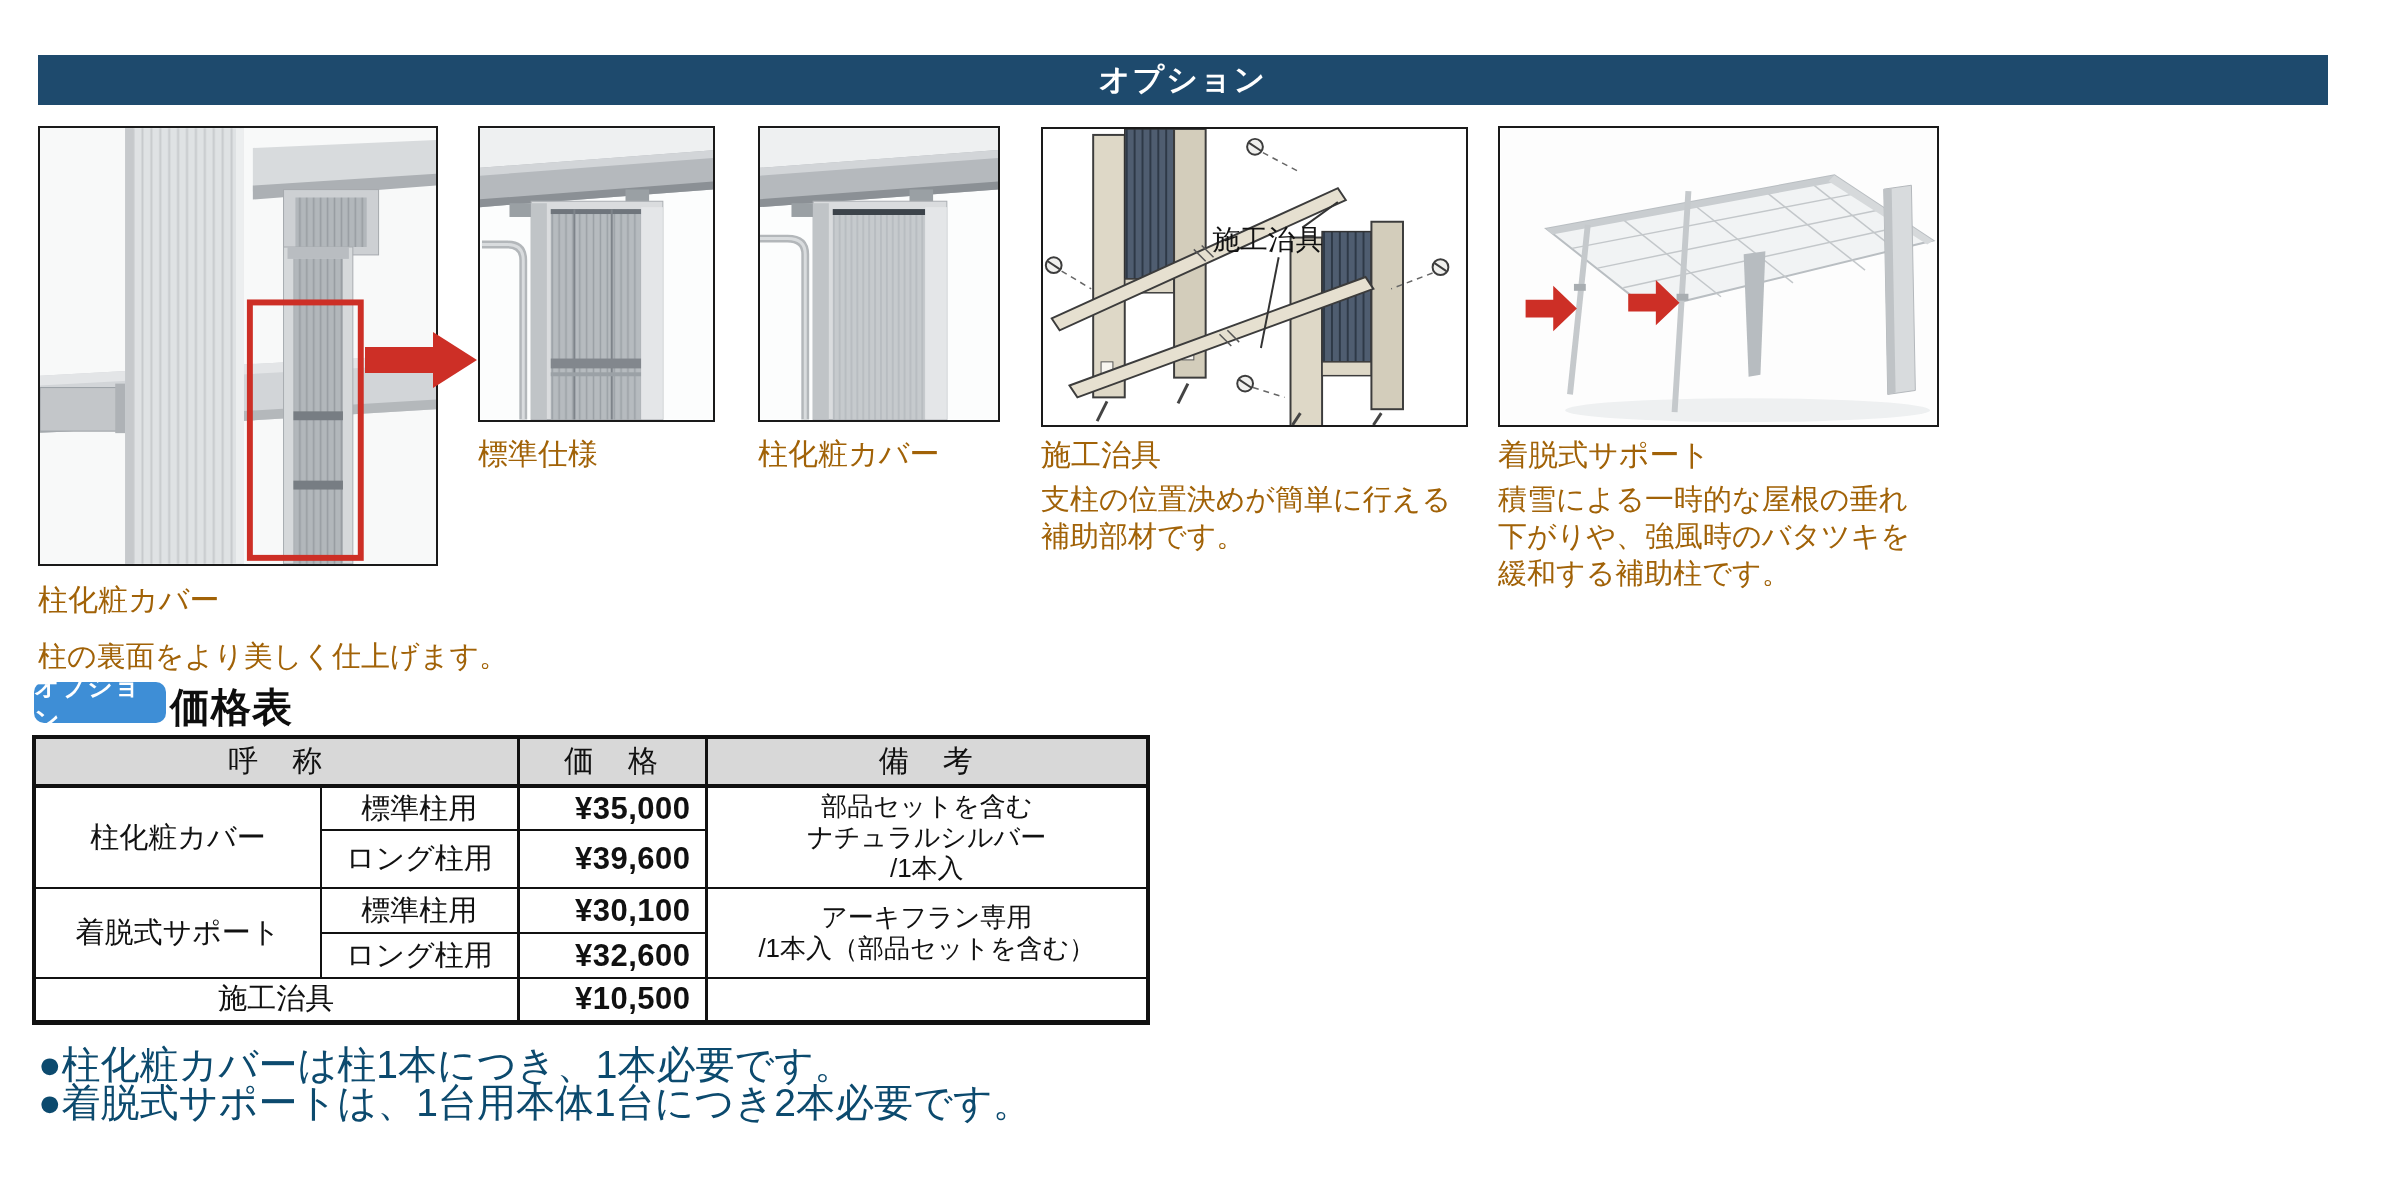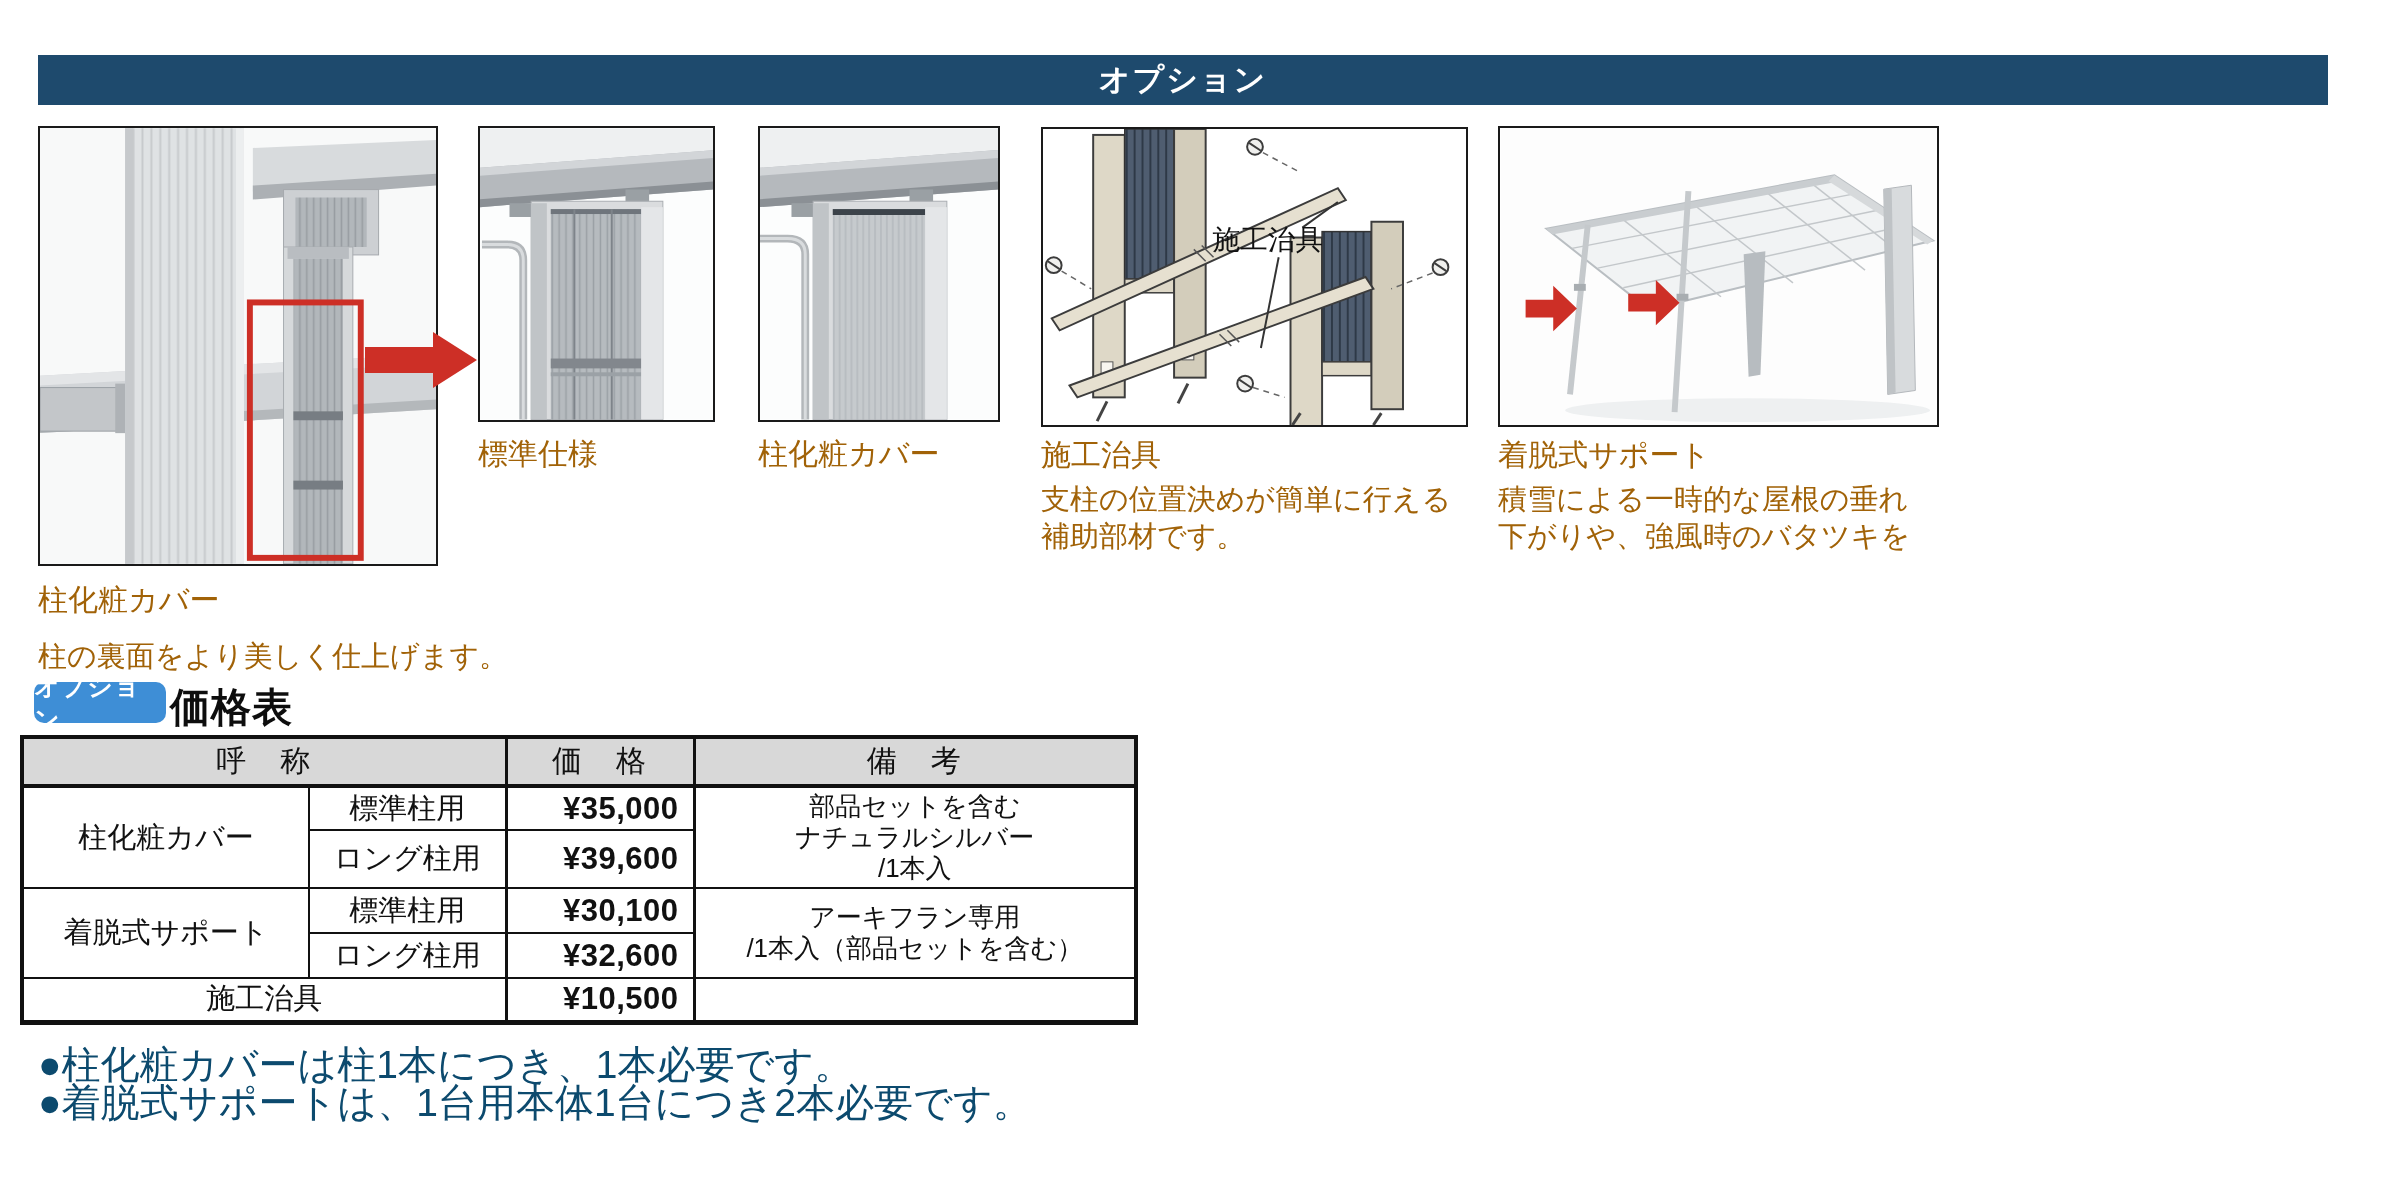--- a/index.html
+++ b/index.html
@@ -24,21 +24,21 @@
   
   #price-badge{
     left:34px;top:682px;width:132px;height:41px;border-radius:10px;
     display:flex;align-items:center;justify-content:center;
     color:#fff;font-size:25px;font-weight:700;letter-spacing:1px;
   }
   #price-title{
     left:170px;top:680px;font-size:40px;font-weight:900;color:#0d0d0d;letter-spacing:1px;
   }
   
-  #price-table-wrap{left:20px;top:735px;}
+  #price-table-wrap{left:32px;top:735px;}
   table.price{
     border-collapse:collapse;table-layout:fixed;
     border:4px solid #111;border-bottom-width:5px;
   }
   table.price th,table.price td{
     border:2px solid #111;text-align:center;vertical-align:middle;
     padding:0;font-family:inherit;
   }
   table.price th{
     background:#d8d8d8;font-size:30px;font-weight:500;height:45px;letter-spacing:2px;
@@ -248,20 +248,21 @@
   <div class="abs caption" style="left:1041px;top:437px;">施工治具</div>
   <div class="abs desc" style="left:1041px;top:481px;">
     <span style="display:block">支柱の位置決めが簡単に行える</span>
     <span style="display:block">補助部材です。</span>
   </div>
 
   <div class="abs caption" style="left:1498px;top:437px;">着脱式サポート</div>
   <div class="abs desc" style="left:1498px;top:481px;">
     <span style="display:block">積雪による一時的な屋根の垂れ</span>
     <span style="display:block">下がりや、強風時のバタツキを</span>
+    <span style="display:block">緩和する補助柱です。</span>
   </div>
 
   <div class="abs caption" style="left:38px;top:582px;">柱化粧カバー</div>
   <div class="abs desc" style="left:38px;top:638px;">柱の裏面をより美しく仕上げます。</div>
 
   <div id="price-badge" class="abs" style="background:#3e8ed6;">
     <span>オプション</span>
   </div>
   <div id="price-title" class="abs">価格表</div>
 

